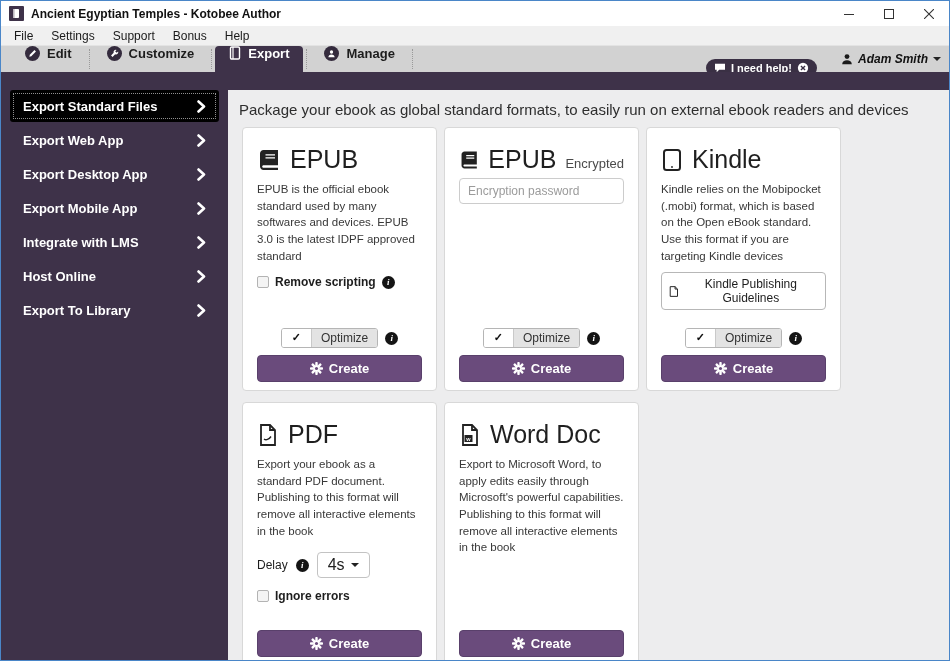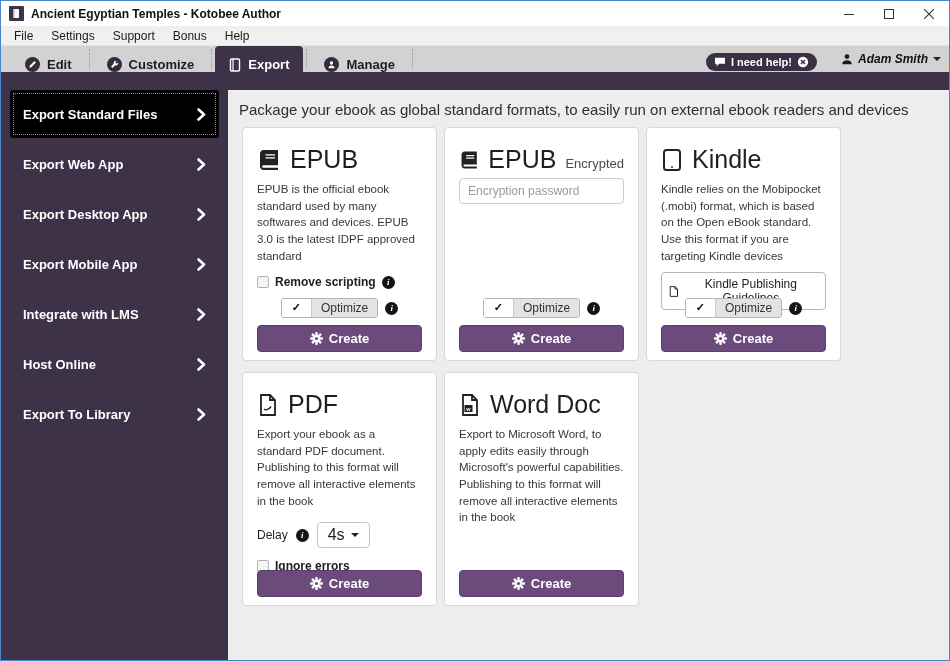--- a/index.html
+++ b/index.html
@@ -16,51 +16,51 @@
   .win-btn { width:40px; display:flex; align-items:center; justify-content:center; cursor:default; }
 
   
   .menubar { height:20px; background:#f0f0f0; display:flex; align-items:center;
              padding-left:4px; font-size:12px; color:#1a1a1a; border-bottom:1px solid #e3e3e3; }
   .menu-item { padding:0 9px; }
 
   
   .tabbar { height:26px; background:#d2d2d2; display:flex; align-items:flex-end;
             padding-left:10px; position:relative; }
-  .tab { height:26px; display:flex; align-items:flex-end; gap:7px; padding:0 14px;
+  .tab { height:26px; display:flex; align-items:flex-start; gap:7px; padding:0 14px;
          font-size:13px; font-weight:700; color:#1d1d1d; border-radius:4px 4px 0 0; }
   .tab.active { background:#3e3249; color:#fff; }
   .tab-sep { border-left:1px dotted #9a9a9a; height:20px; margin:0 3px 3px 3px; }
   .tab-icon-circle { width:15px; height:15px; border-radius:50%; background:#342b3d;
                      display:flex; align-items:center; justify-content:center; }
-  .help-pill { position:absolute; right:132px; top:7px; height:18px; border-radius:10px;
+  .help-pill { position:absolute; right:132px; top:13px; height:18px; border-radius:10px;
                background:#3a3044; color:#fff; font-size:11px; font-weight:700;
                display:flex; align-items:center; gap:5px; padding:0 8px; }
   .userbox { position:absolute; right:8px; top:6px; display:flex; align-items:center;
              gap:5px; font-size:12px; font-weight:700; color:#111;font-style:italic; }
   .caret-down { width:0; height:0; border-left:4px solid transparent;
                 border-right:4px solid transparent; border-top:4px solid #222; }
 
   
   .main { position:absolute; top:71px; left:0; right:0; bottom:0; background:#3e3249; }
   .sidebar { position:absolute; left:0; top:18px; width:227px; bottom:0; }
-  .side-item { height:48px; margin:0 9px 2px 9px; display:flex; align-items:center;
+  .side-item { height:32px; margin:0 9px 2px 9px; display:flex; align-items:center;
                padding:0 13px; color:#fff; font-size:13px; font-weight:700;
                border-radius:3px; cursor:default; }
   .side-item.active { background:#000; outline:1px dotted #8f8f8f; outline-offset:-4px; }
   .side-chevron { margin-left:auto; display:flex; }
 
   .content { position:absolute; left:227px; top:18px; right:0; bottom:0;
              background:#ededee; overflow:hidden; }
   .heading { margin:11px 0 0 11px; font-size:15px; color:#2e2e2e; }
 
   .cards { position:absolute; left:14px; top:37px;
            display:grid; grid-template-columns:repeat(3,195px); gap:11px 7px; }
   .card { background:#fff; border:1px solid #d8d8d8; border-radius:4px;
-          padding:14px; position:relative; height:234px; }
+          padding:14px; position:relative; height:264px; }
   .card-head { display:flex; align-items:center; gap:9px; margin-top:5px; }
   .card-title { font-size:25px; color:#1f1f1f; line-height:1; }
   .card-sub { font-size:13px; color:#4a4a4a; padding-top:8px; }
   .desc { font-size:11.5px; color:#383838; line-height:1.45; margin-top:9px; }
   .desc a { color:#4a90d9; text-decoration:none; }
 
   .check-row { display:flex; align-items:center; gap:6px; font-size:12px; font-weight:700;
                color:#1d1d1d; margin-top:11px; }
   .checkbox { width:12px; height:12px; border:1px solid #b3b3b3; background:#f4f4f4;
               border-radius:2px; flex:0 0 12px; }

